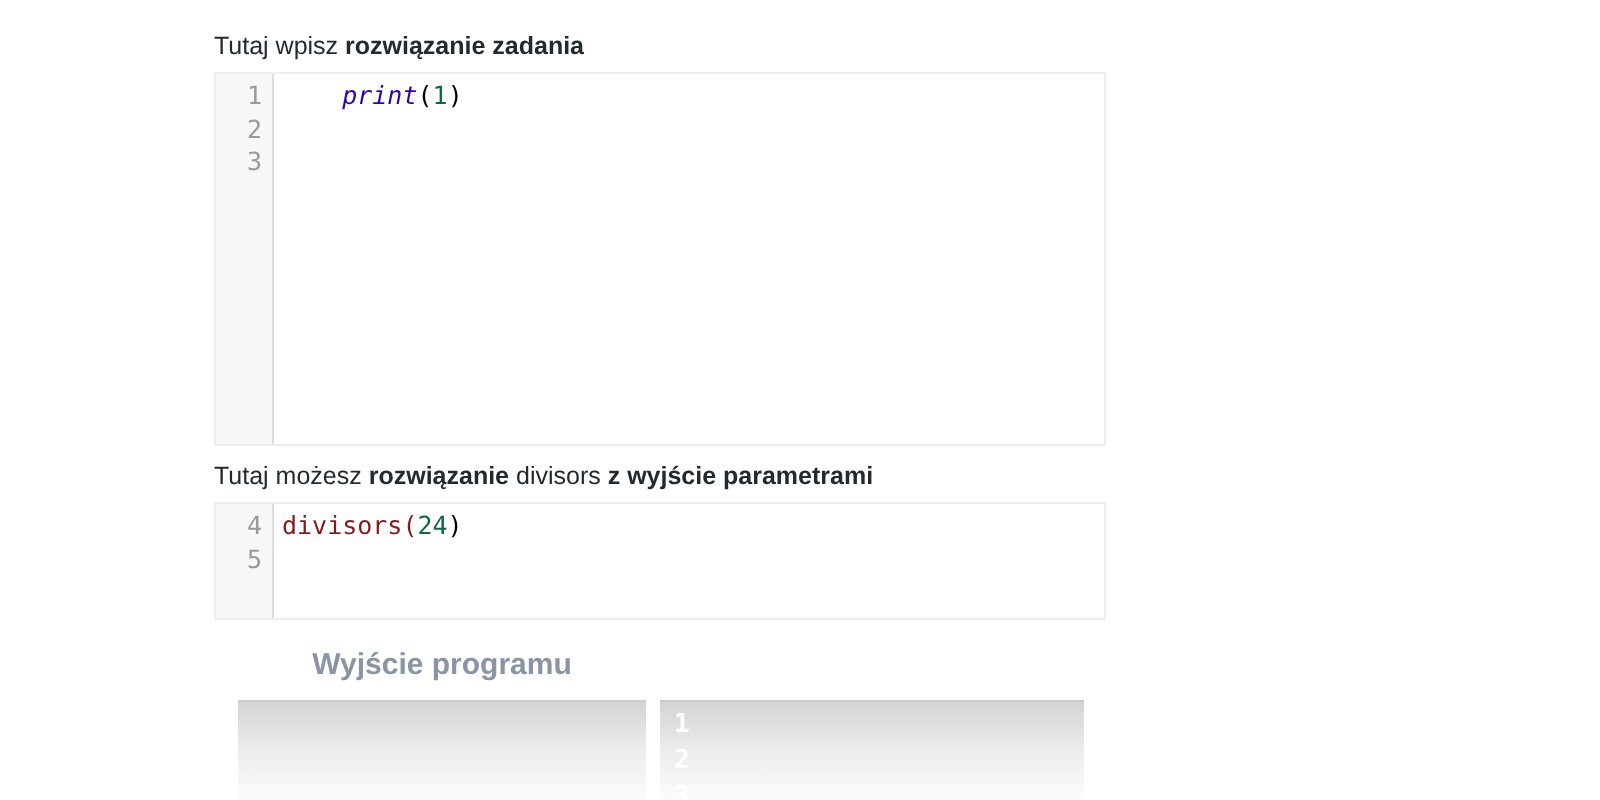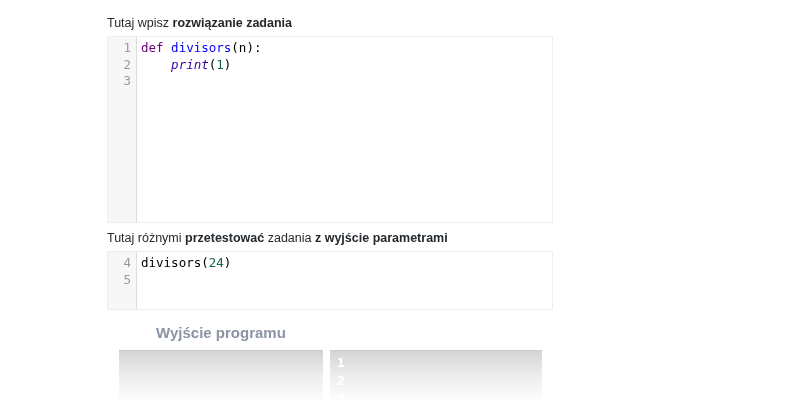--- a/index.html
+++ b/index.html
@@ -97,35 +97,34 @@
 
     <div class="section-label"><span>Tutaj wpisz </span><b>rozwiązanie zadania</b></div>
 
     <div class="editor editor-solution">
       <div class="gutter">
           <div class="ln">1</div>
           <div class="ln">2</div>
           <div class="ln">3</div>
         </div>
       <div class="code">
-          <div class="cl"><span style="color: rgb(119, 0, 136);">def</span><span style="color: rgb(0, 0, 0);"> </span><span style="color: rgb(0, 0, 255);">divisors</span><span style="color: rgb(0, 0, 0);">(n):</span></div>
           <div class="cl"><span style="color: rgb(0, 0, 0);">    </span><span style="color: rgb(51, 0, 170); font-style: italic;">print</span><span style="color: rgb(0, 0, 0);">(</span><span style="color: rgb(17, 102, 68);">1</span><span style="color: rgb(0, 0, 0);">)</span></div>
           <div class="cl">&nbsp;</div>
         </div>
     </div>
 
-    <div class="section-label" style="margin-top:8px;"><span>Tutaj różnymi </span><b>przetestować</b><span> zadania </span><b>z wyjście parametrami</b></div>
+    <div class="section-label" style="margin-top:8px;"><span>Tutaj możesz </span><b>rozwiązanie</b><span> divisors </span><b>z wyjście parametrami</b></div>
 
     <div class="editor editor-test">
       <div class="gutter">
           <div class="ln">4</div>
           <div class="ln">5</div>
         </div>
       <div class="code">
-          <div class="cl"><span style="color: #000000; text-align: center;">divisors(</span><span style="color: rgb(17, 102, 68);">24</span><span style="color: rgb(0, 0, 0);">)</span></div>
+          <div class="cl"><span style="color: #7f1d1d; text-align: center;">divisors(</span><span style="color: rgb(17, 102, 68);">24</span><span style="color: rgb(0, 0, 0);">)</span></div>
           <div class="cl">&nbsp;</div>
         </div>
     </div>
 
     <div class="results">
       <div class="results-headers">
         <div class="result-header rh-left">Wyjście programu</div>
       </div>
       <div class="results-panels">
         <div class="panel panel-left"></div>

